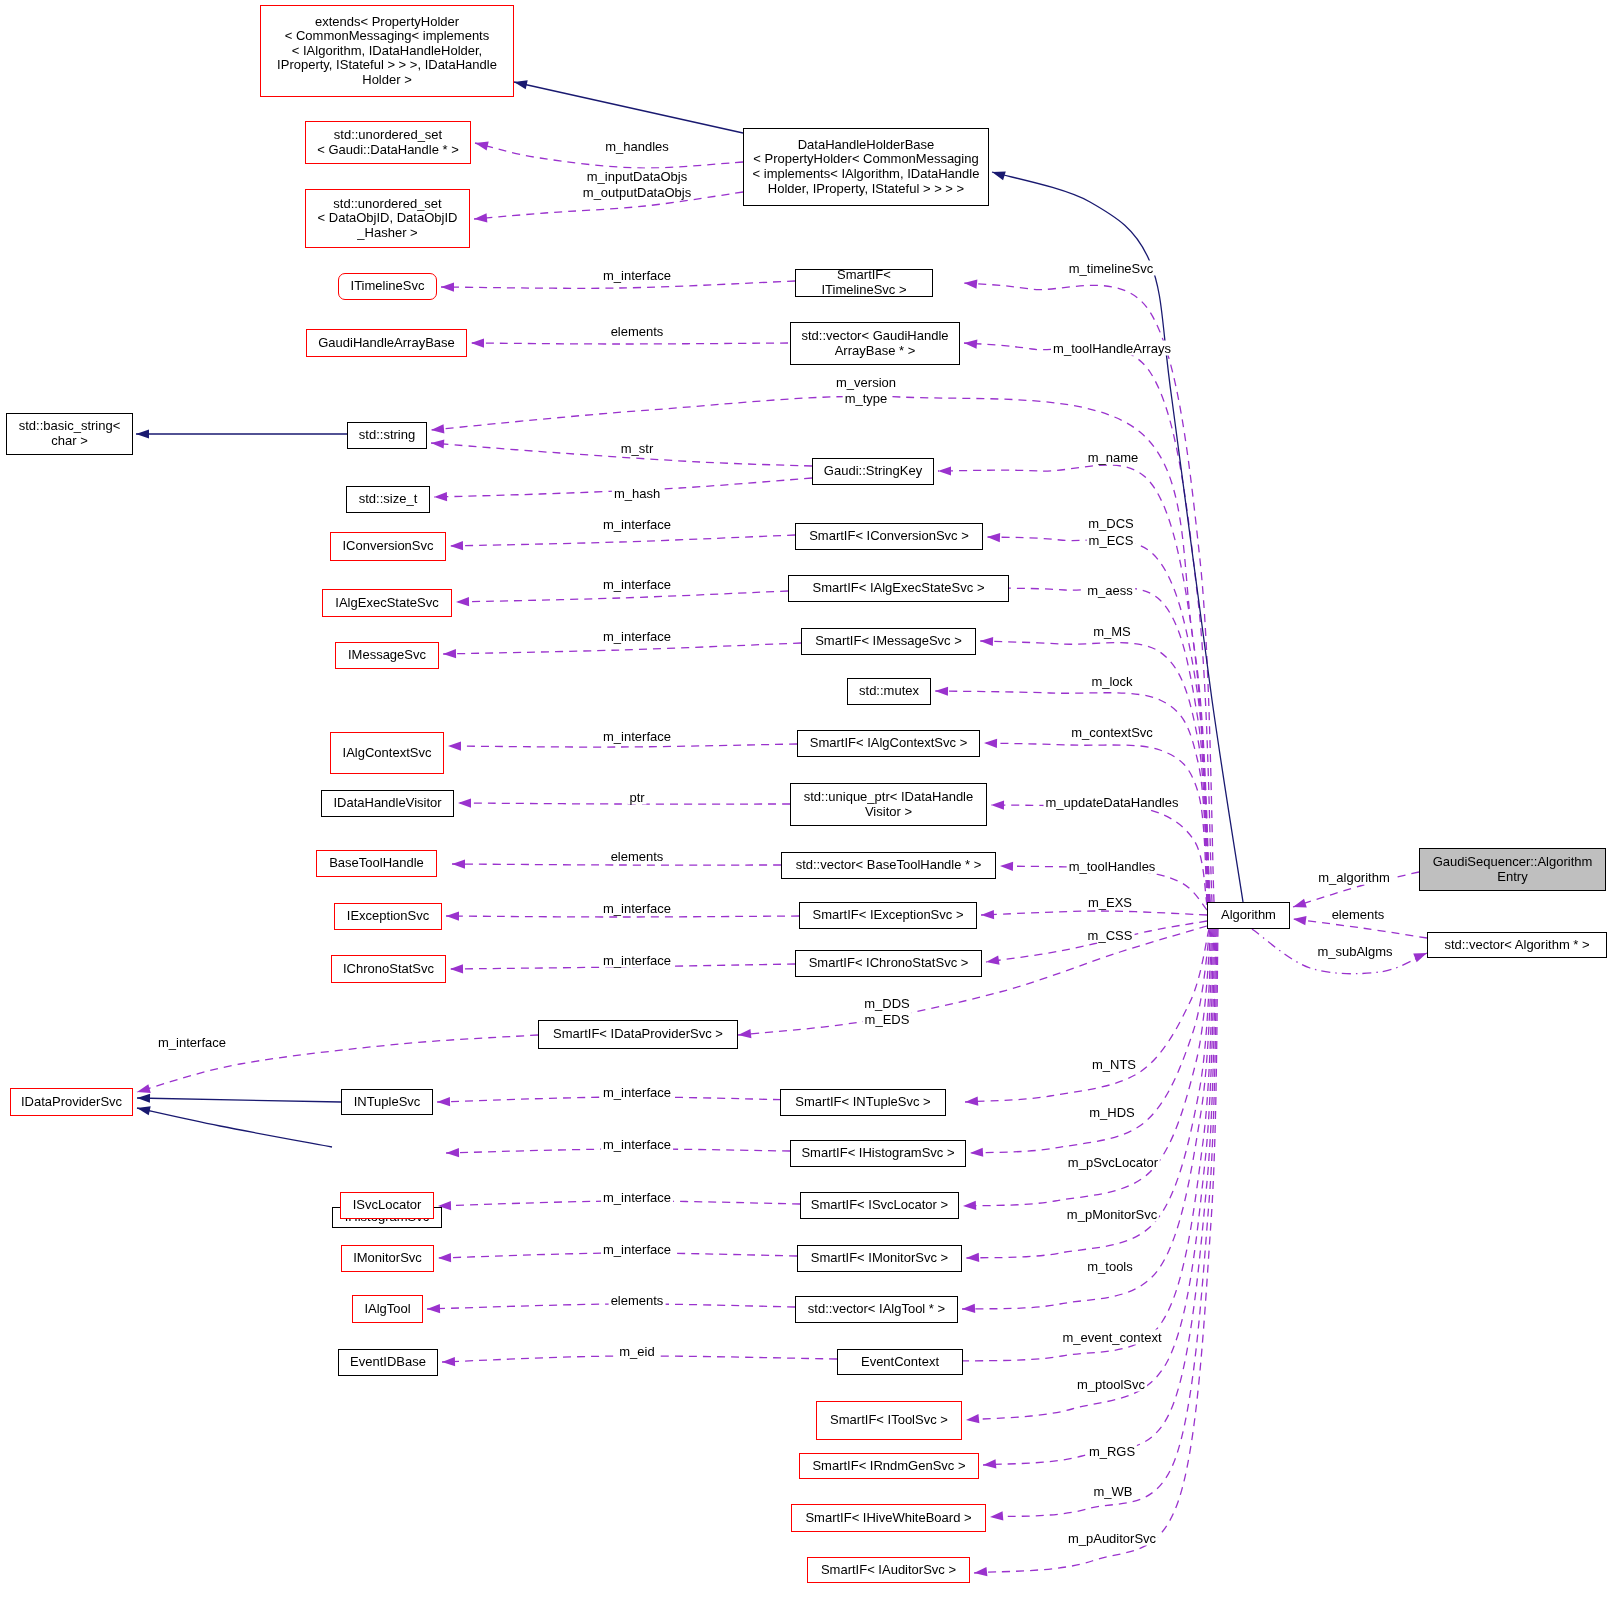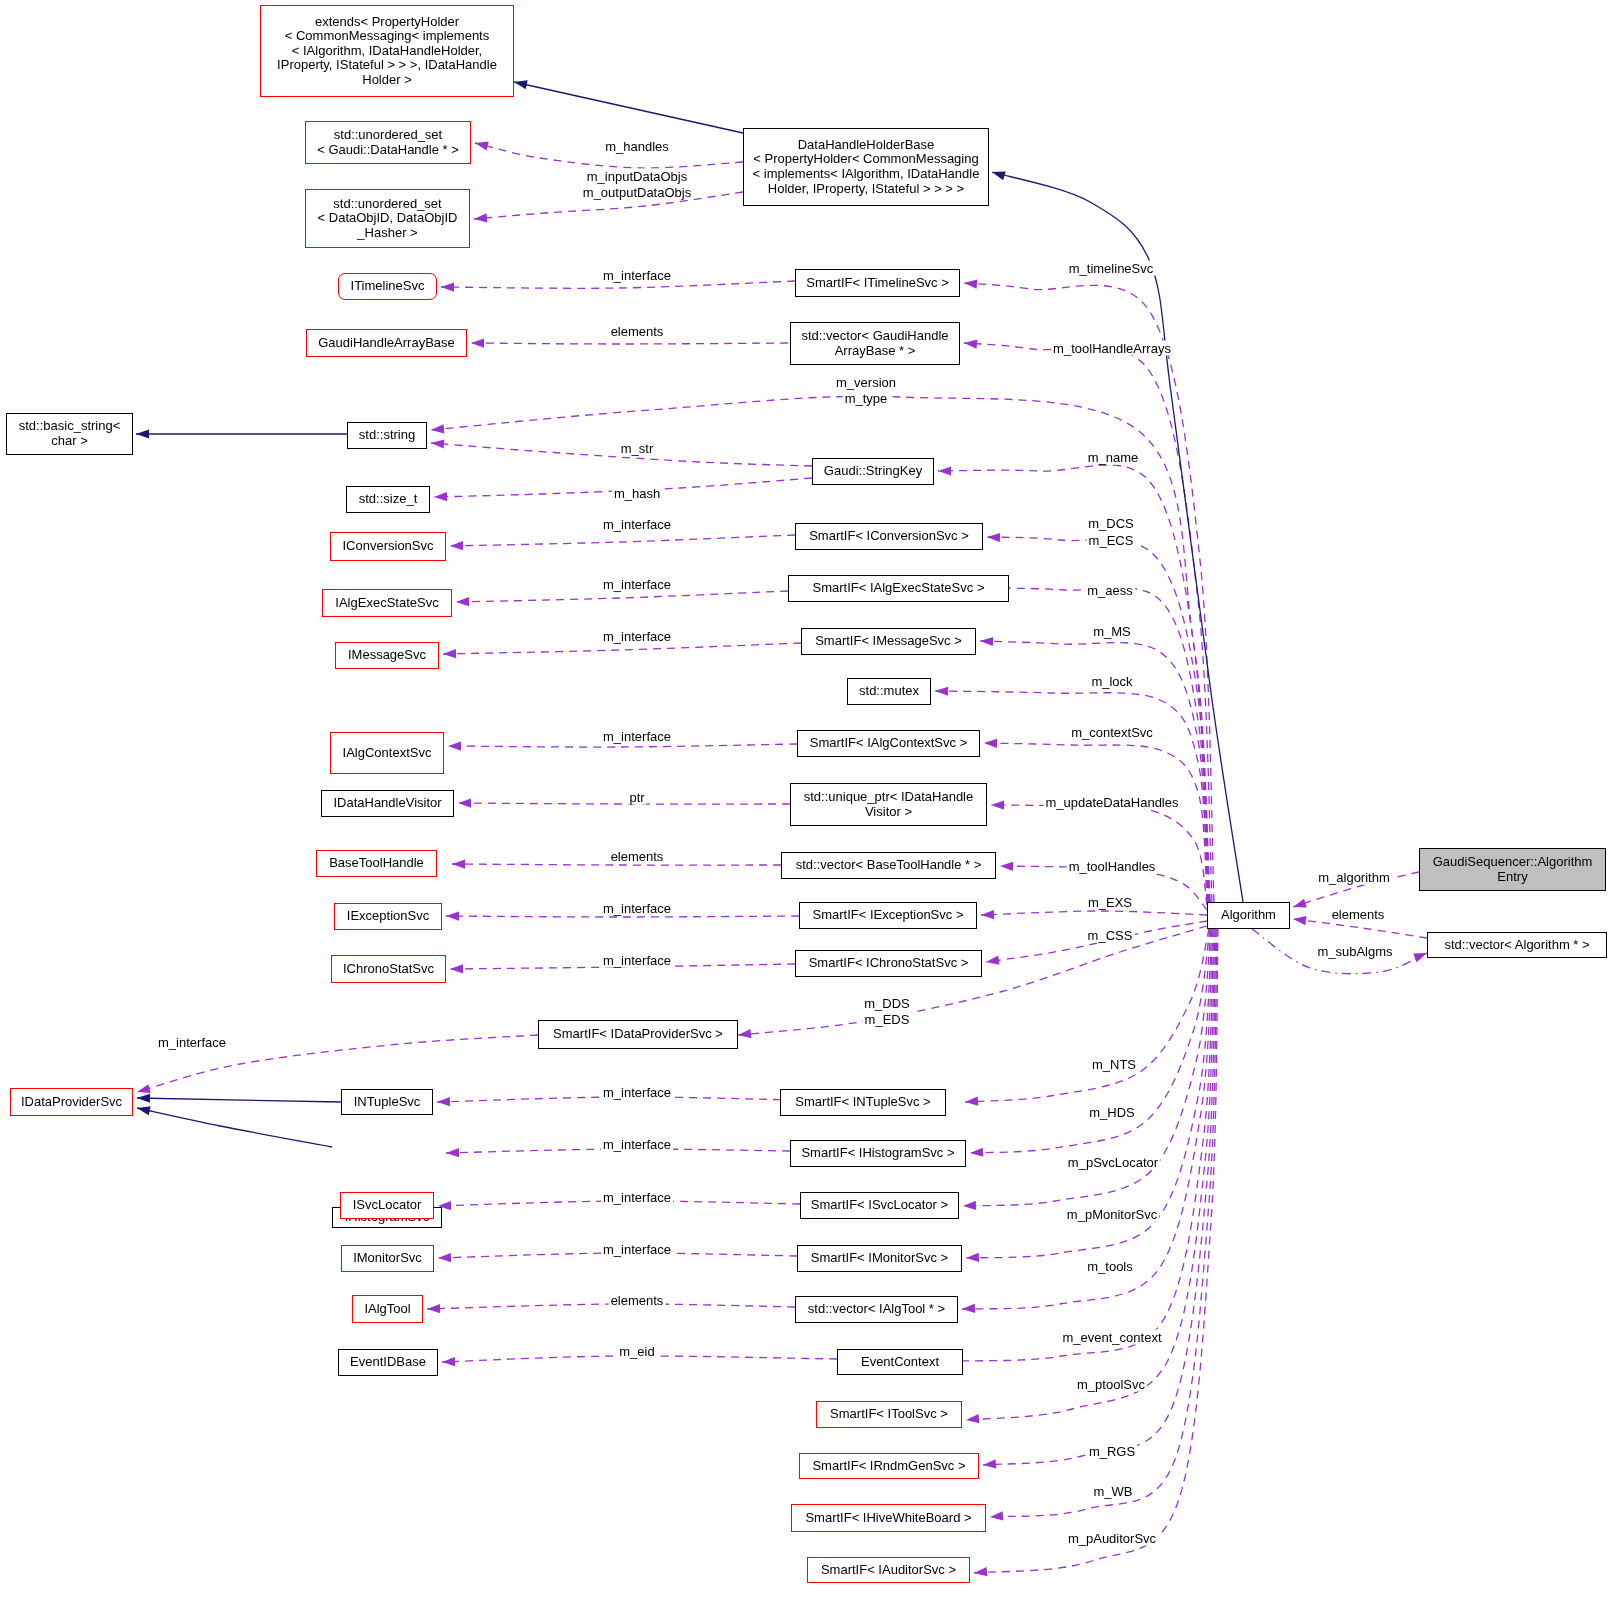--- a/index.html
+++ b/index.html
@@ -136,21 +136,21 @@
       <div class="node" style="left: 743px; top: 128px; width: 246px; height: 78px;">DataHandleHolderBase
 &lt; PropertyHolder&lt; CommonMessaging
 &lt; implements&lt; IAlgorithm, IDataHandle
 Holder, IProperty, IStateful &gt; &gt; &gt; &gt;</div>
       <div class="node red" style="left: 305px; top: 121px; width: 166px; height: 43px;">std::unordered_set
 &lt; Gaudi::DataHandle * &gt;</div>
       <div class="node red" style="left: 305px; top: 189px; width: 165px; height: 59px;">std::unordered_set
 &lt; DataObjID, DataObjID
 _Hasher &gt;</div>
       <div class="node red" style="left: 338px; top: 273px; width: 99px; height: 27px; border-radius: 7px;">ITimelineSvc</div>
-      <div class="node" style="left: 795px; top: 269px; width: 165px; height: 28px;">SmartIF&lt; ITimelineSvc &gt;</div>
+      <div class="node" style="left: 795px; top: 269px; width: 138px; height: 28px;">SmartIF&lt; ITimelineSvc &gt;</div>
       <div class="node red" style="left: 306px; top: 329px; width: 161px; height: 28px;">GaudiHandleArrayBase</div>
       <div class="node" style="left: 790px; top: 322px; width: 170px; height: 43px;">std::vector&lt; GaudiHandle
 ArrayBase * &gt;</div>
       <div class="node" style="left: 6px; top: 413px; width: 127px; height: 42px;">std::basic_string&lt;
 char &gt;</div>
       <div class="node" style="left: 347px; top: 422px; width: 80px; height: 27px;">std::string</div>
       <div class="node" style="left: 346px; top: 486px; width: 84px; height: 27px;">std::size_t</div>
       <div class="node" style="left: 812px; top: 458px; width: 122px; height: 27px;">Gaudi::StringKey</div>
       <div class="node red" style="left: 330px; top: 532px; width: 116px; height: 29px;">IConversionSvc</div>
       <div class="node" style="left: 795px; top: 523px; width: 188px; height: 27px;">SmartIF&lt; IConversionSvc &gt;</div>
@@ -177,21 +177,21 @@
       <div class="node" style="left: 332px; top: 1160px; width: 110px; height: 21px; margin-top: 47px;">IHistogramSvc</div>
       <div class="node" style="left: 790px; top: 1140px; width: 176px; height: 27px;">SmartIF&lt; IHistogramSvc &gt;</div>
       <div class="node red" style="left: 340px; top: 1192px; width: 94px; height: 27px;">ISvcLocator</div>
       <div class="node" style="left: 800px; top: 1192px; width: 159px; height: 27px;">SmartIF&lt; ISvcLocator &gt;</div>
       <div class="node red" style="left: 341px; top: 1245px; width: 93px; height: 27px;">IMonitorSvc</div>
       <div class="node" style="left: 797px; top: 1245px; width: 165px; height: 27px;">SmartIF&lt; IMonitorSvc &gt;</div>
       <div class="node red" style="left: 352px; top: 1295px; width: 71px; height: 28px;">IAlgTool</div>
       <div class="node" style="left: 795px; top: 1296px; width: 163px; height: 27px;">std::vector&lt; IAlgTool * &gt;</div>
       <div class="node" style="left: 338px; top: 1349px; width: 100px; height: 27px;">EventIDBase</div>
       <div class="node" style="left: 837px; top: 1349px; width: 126px; height: 26px;">EventContext</div>
-      <div class="node red" style="left: 816px; top: 1401px; width: 146px; height: 27px;">SmartIF&lt; IToolSvc &gt;</div>
+      <div class="node red" style="left: 816px; top: 1401px; width: 146px; height: 39px;">SmartIF&lt; IToolSvc &gt;</div>
       <div class="node red" style="left: 799px; top: 1453px; width: 180px; height: 26px;">SmartIF&lt; IRndmGenSvc &gt;</div>
       <div class="node red" style="left: 791px; top: 1504px; width: 195px; height: 28px;">SmartIF&lt; IHiveWhiteBoard &gt;</div>
       <div class="node red" style="left: 807px; top: 1557px; width: 163px; height: 26px;">SmartIF&lt; IAuditorSvc &gt;</div>
       <div class="node" style="left: 1207px; top: 902px; width: 83px; height: 27px;">Algorithm</div>
       <div class="node gray" style="left: 1419px; top: 848px; width: 187px; height: 43px;">GaudiSequencer::Algorithm
 Entry</div>
       <div class="node" style="left: 1427px; top: 932px; width: 180px; height: 26px;">std::vector&lt; Algorithm * &gt;</div>
     </div>
   <div id="labels">
       <div class="elabel" style="left: 637px; top: 146px;">m_handles</div>

